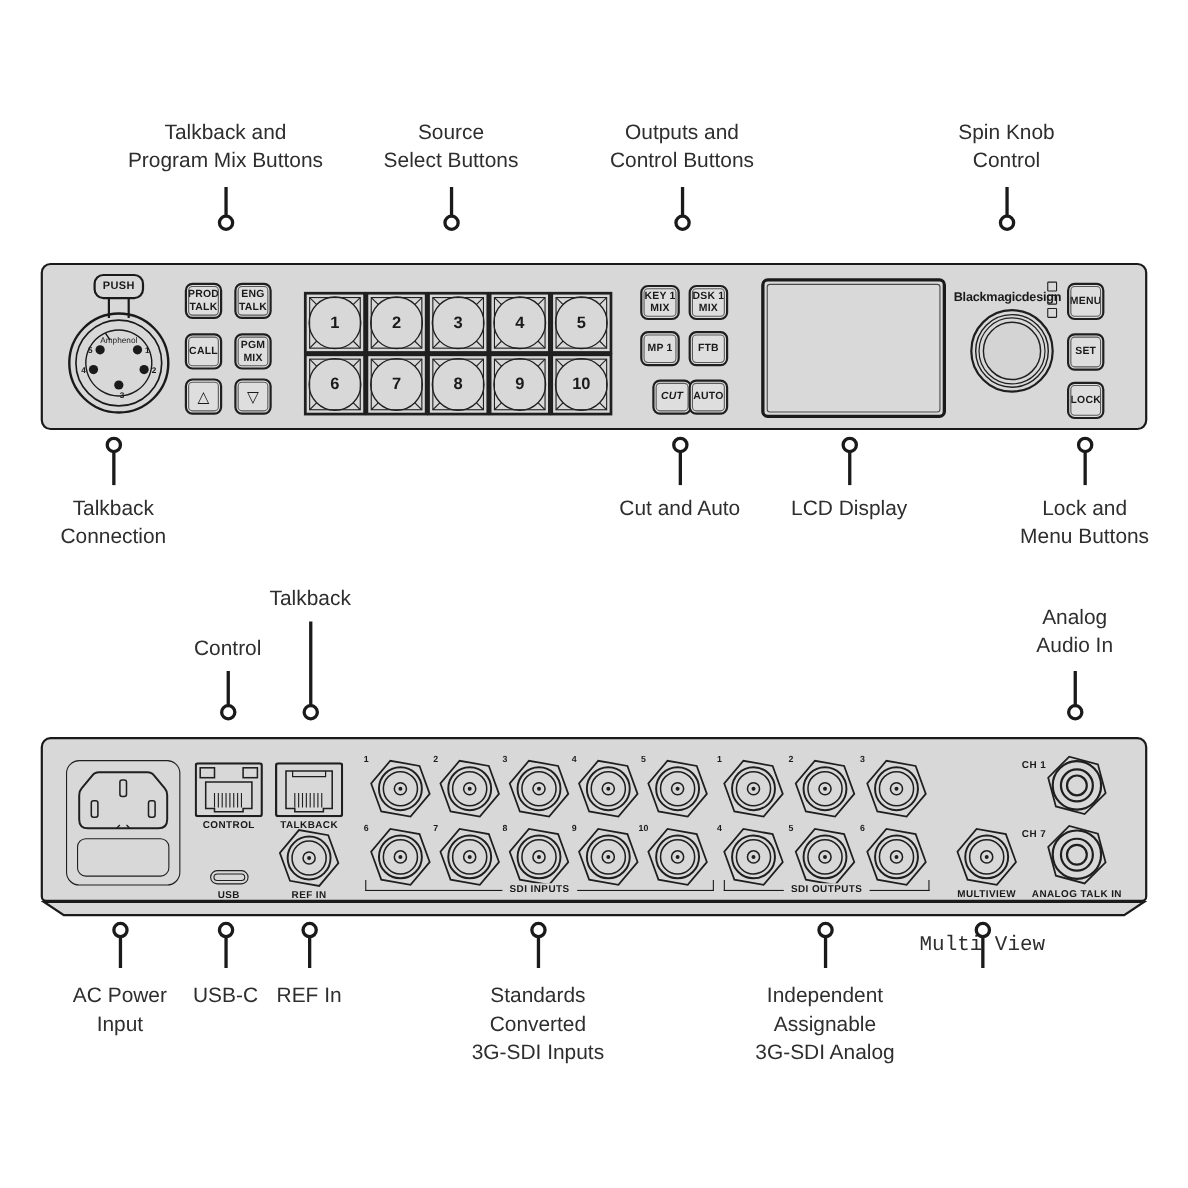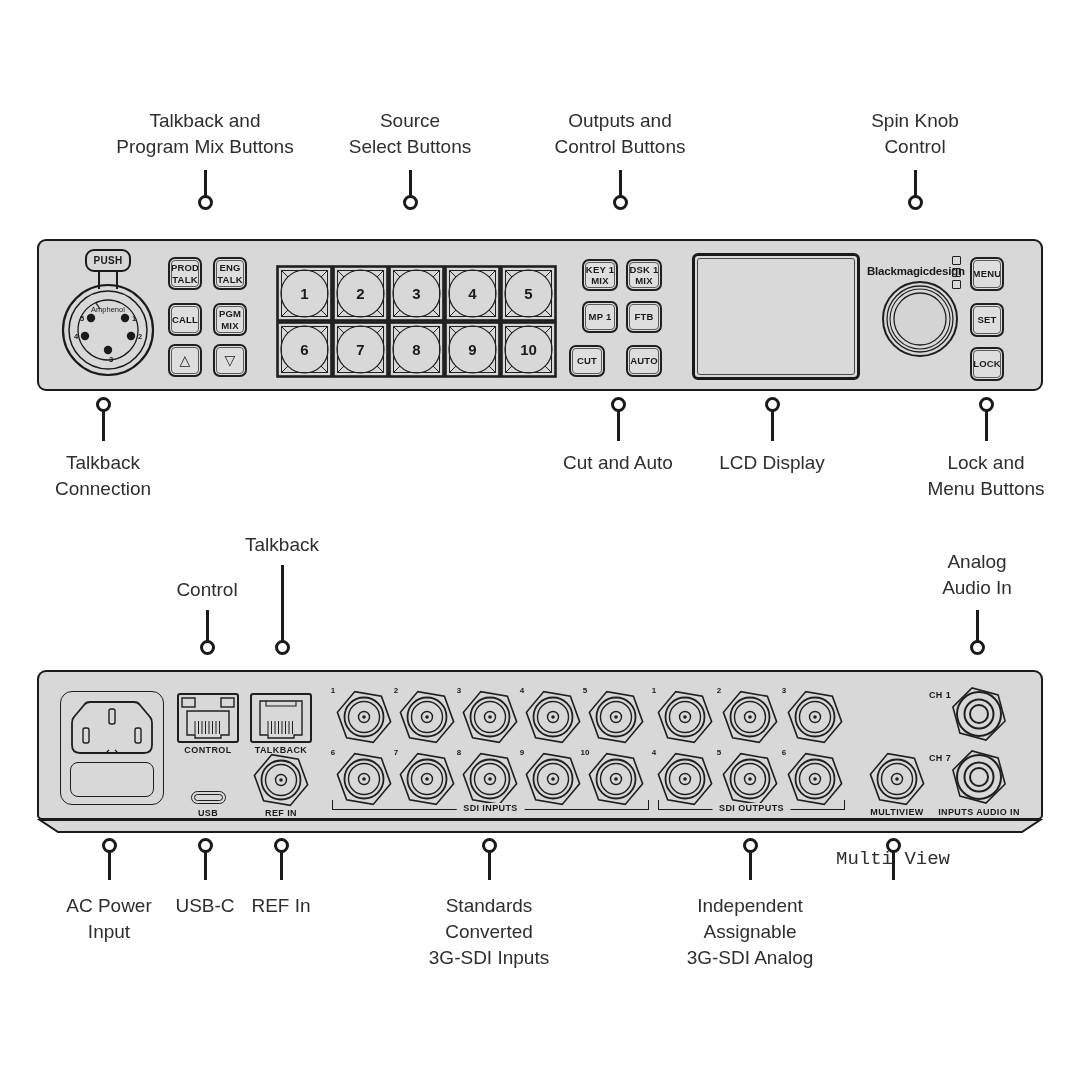--- a/index.html
+++ b/index.html
@@ -340,21 +340,21 @@
       <div class="btn" style="left: 587px; top: 18px; width: 36px; height: 32px;">
         <div class="btn-label">DSK 1
 MIX</div>
       </div>
       <div class="btn" style="left: 543px; top: 60px; width: 36px; height: 32px;">
         <div class="btn-label">MP 1</div>
       </div>
       <div class="btn" style="left: 587px; top: 60px; width: 36px; height: 32px;">
         <div class="btn-label">FTB</div>
       </div>
-      <div class="btn" style="left: 530px; top: 104px; width: 36px; height: 32px;">
+      <div class="btn" style="left: 554px; top: 104px; width: 36px; height: 32px; font-style: italic;">
         <div class="btn-label">CUT</div>
       </div>
       <div class="btn" style="left: 587px; top: 104px; width: 36px; height: 32px;">
         <div class="btn-label">AUTO</div>
       </div>
     </div>
 
   <div class="lcd" style="left:653px;top:12px;width:168px;height:127px;"></div>
 
   <div class="logo" style="left:828px;top:24px;width:86px;text-align:center;">Blackmagicdesign</div>
@@ -605,18 +605,18 @@
   <circle cx="32" cy="32" r="14.5" stroke-width="2"></circle>
   <circle cx="32" cy="32" r="9" stroke-width="2"></circle>
       </svg></div>
   <div class="rlabel" style="left:885px;top:81px;width:32px;">CH 7</div>
   <div class="conn jack-slot" style="left:908px;top:73px;"><svg width="64" height="64" viewBox="0 0 64 64" fill="none" stroke="#1f1f1f">
   <polygon points="58.1,39.0 39.0,58.1 12.9,51.1 5.9,25.0 25.0,5.9 51.1,12.9" stroke-width="1.6"></polygon>
   <circle cx="32" cy="32" r="22" stroke-width="2"></circle>
   <circle cx="32" cy="32" r="14.5" stroke-width="2"></circle>
   <circle cx="32" cy="32" r="9" stroke-width="2"></circle>
       </svg></div>
-  <div class="rlabel" style="left:880px;top:135px;width:120px;">INPUTS AUDIO IN</div>
+  <div class="rlabel" style="left:880px;top:135px;width:120px;">ANALOG TALK IN</div>
 </div>
 
 <svg style="position:absolute;left:37px;top:819px;" width="1006" height="16" viewBox="0 0 1006 16">
   <path d="M3,1 H1003 L985,13 H21 Z" fill="#d8d8d8" stroke="#1a1a1a" stroke-width="2"></path>
 </svg>
 
 </body></html>

